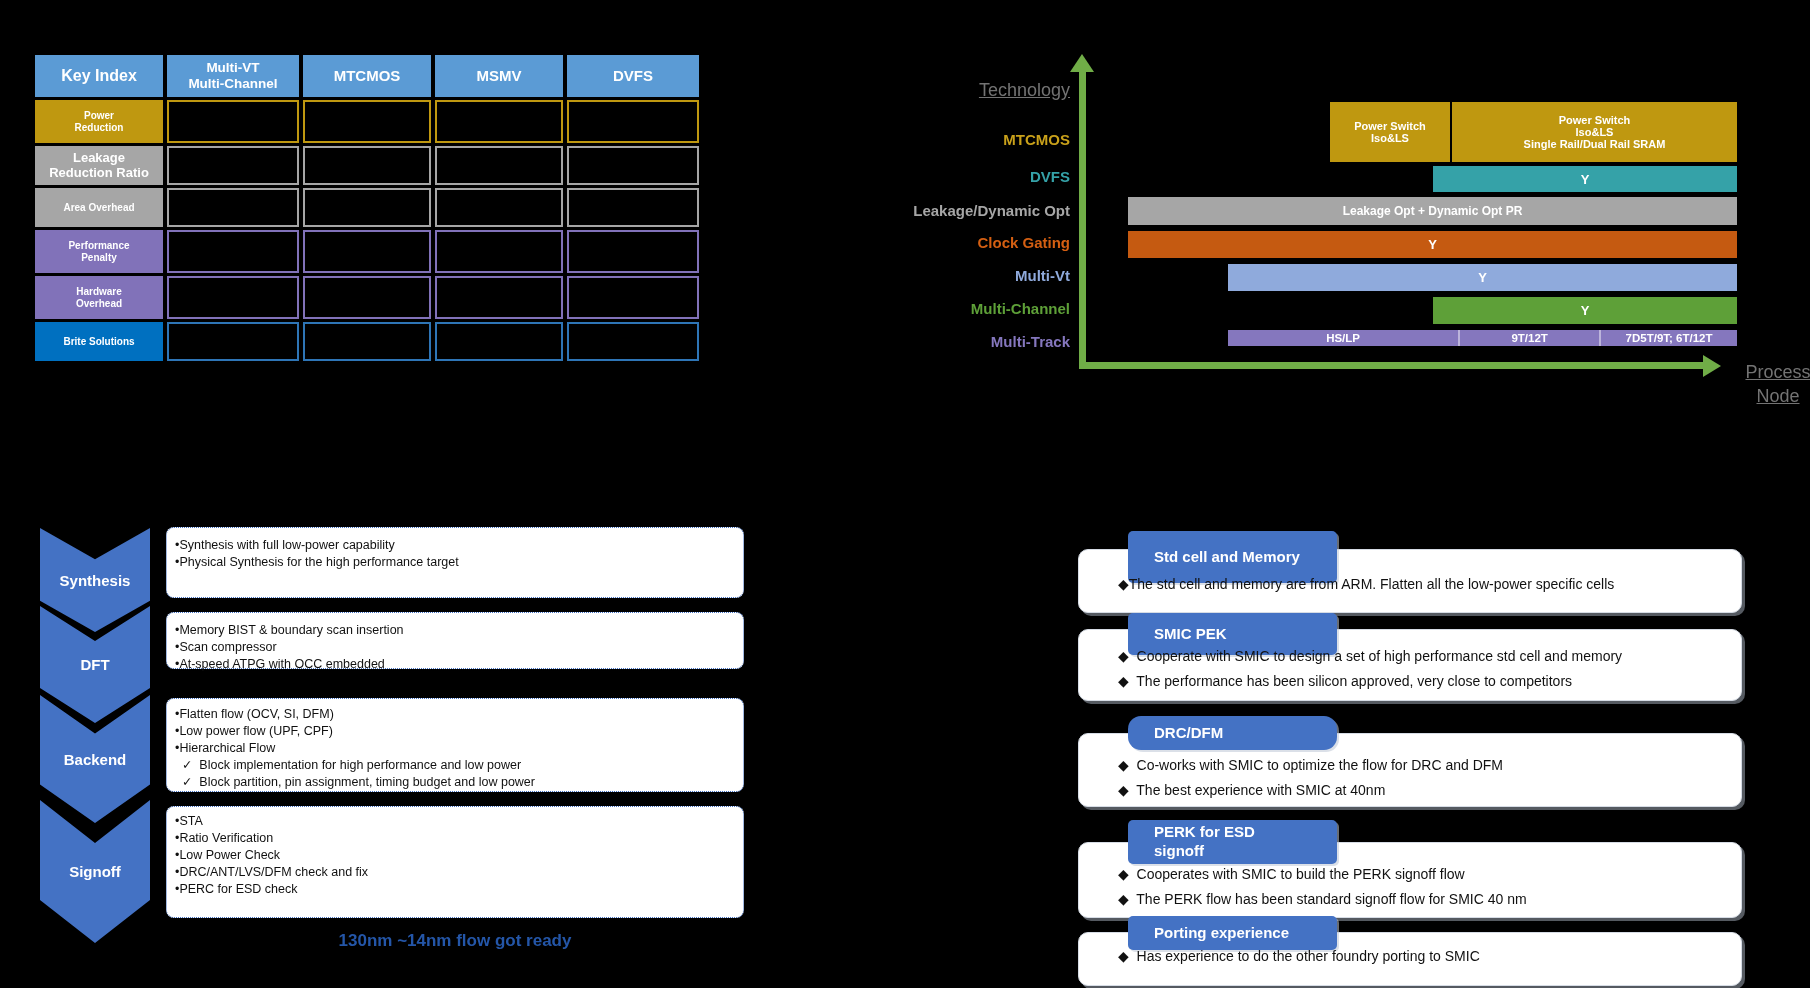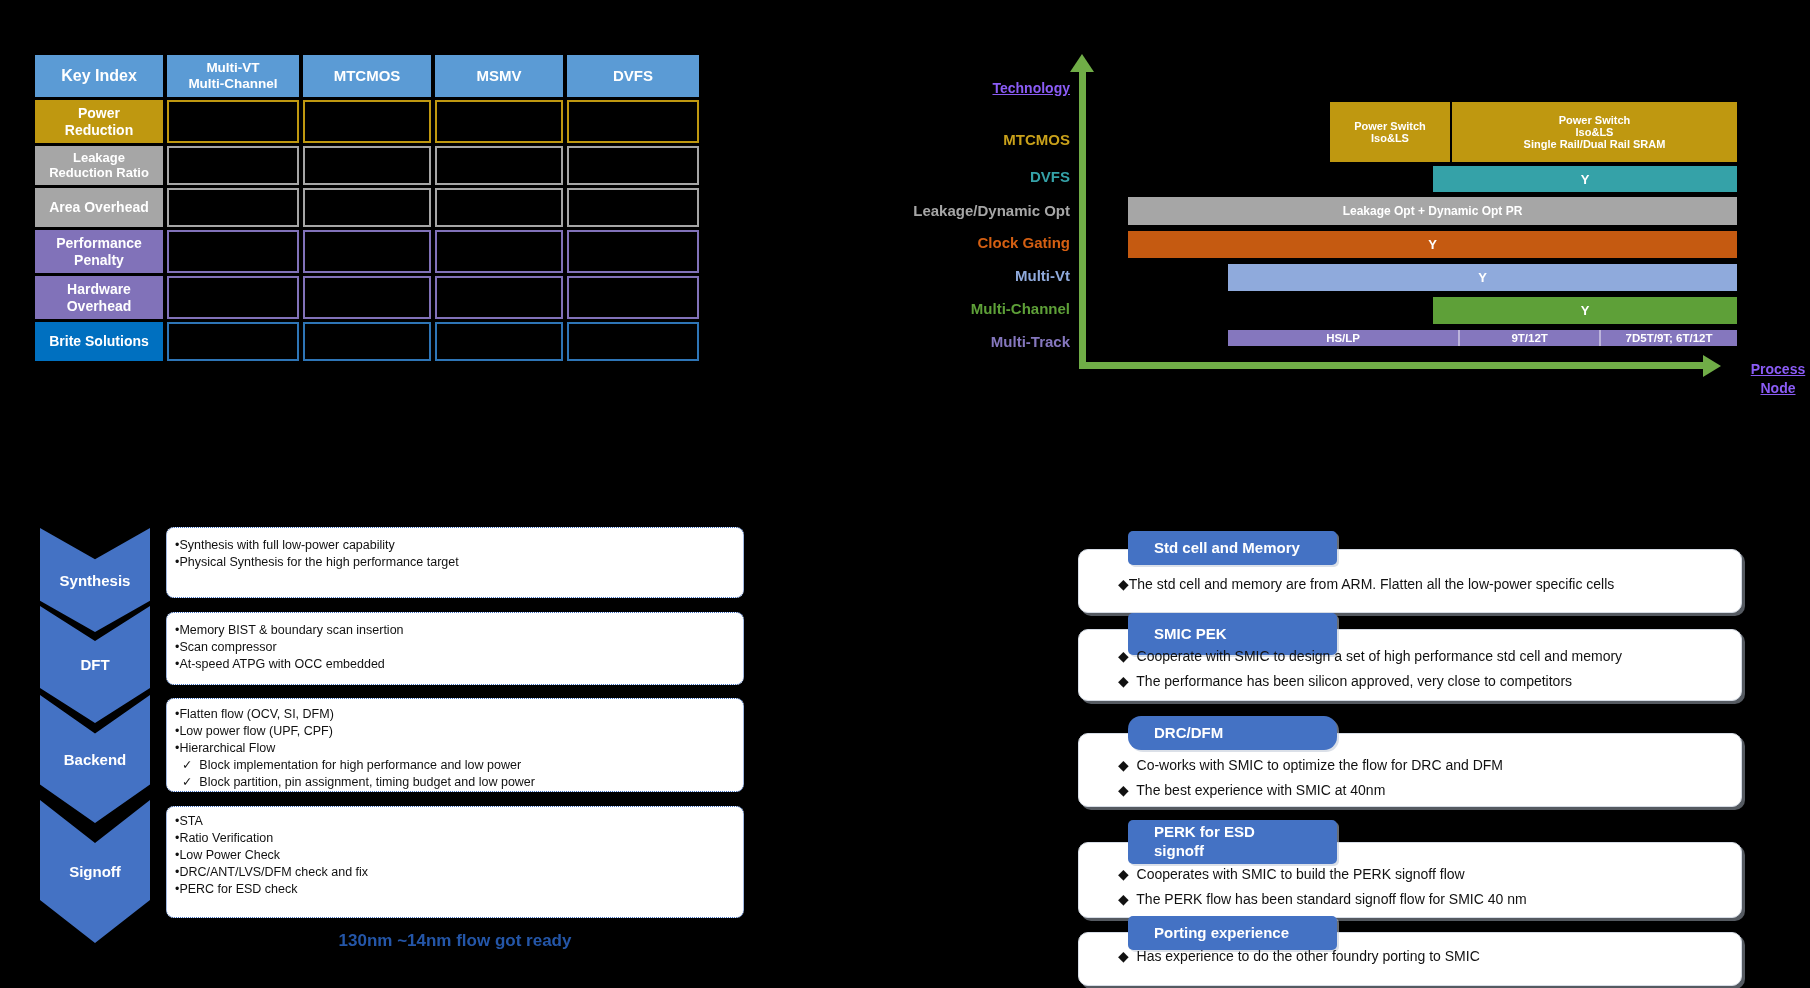--- a/index.html
+++ b/index.html
@@ -7,36 +7,36 @@
   .slide{position:relative;width:1810px;height:988px;background:#000;overflow:hidden;}
   .abs{position:absolute;box-sizing:border-box;}
 
   
   .kt{display:grid;grid-template-columns:128px 132px 128px 128px 132px;
       grid-template-rows:42px 43px 39px 39px 43px 43px 39px;gap:3px 4px;}
   .hcell,.rlabel{display:flex;align-items:center;justify-content:center;text-align:center;
       color:#fff;font-weight:bold;white-space:pre-line;line-height:1.15;}
   .hcell{background:#5B9BD5;font-size:15px;}
   .hcell.small{font-size:13.5px;}
-  .rlabel{font-size:14px;}
+  .rlabel{font-size:10px;}
   .dcell{background:#000;border:2px solid #444;}
   .bg-gold{background:#BF9810;} .bd-gold{border-color:#BF9810;}
   .bg-gray{background:#A6A6A6;} .bd-gray{border-color:#A6A6A6;}
   .bg-purple{background:#8172B9;} .bd-purple{border-color:#8172B9;}
   .bg-blue{background:#0070C0;} .bd-blue{border-color:#2E75B6;}
 
   
   .vaxis{left:1079px;top:70px;width:7px;height:298px;background:#70AD47;}
   .haxis{left:1079px;top:362px;width:625px;height:7px;background:#70AD47;}
   .arrow-up{left:1070px;top:54px;width:0;height:0;border-left:12px solid transparent;
       border-right:12px solid transparent;border-bottom:18px solid #70AD47;}
   .arrow-right{left:1703px;top:355px;width:0;height:0;border-top:11px solid transparent;
       border-bottom:11px solid transparent;border-left:18px solid #70AD47;}
   .rowlabel{left:840px;width:230px;text-align:right;font-weight:bold;font-size:15px;}
-  .axislabel{color:#8b5cf6;font-weight:bold;font-size:14px;text-decoration:underline;cursor:pointer;}
+  .axislabel{color:#737373;font-weight:normal;font-size:18px;text-decoration:underline;cursor:pointer;}
   .bar{display:flex;align-items:center;justify-content:center;color:#fff;font-weight:bold;
       text-align:center;white-space:pre-line;}
   .t-gold{color:#C9A11A;} .t-teal{color:#35A2A8;} .t-gray{color:#A6A6A6;}
   .t-orange{color:#D45F12;} .t-lblue{color:#8FAADC;} .t-green{color:#5EA038;} .t-mpurple{color:#8577BE;}
   .b-gold{background:#BF9810;} .b-teal{background:#35A2A8;} .b-gray{background:#A6A6A6;}
   .b-orange{background:#C55A11;} .b-lblue{background:#8FAADC;} .b-green{background:#5EA038;} .b-mpurple{background:#8577BE;}
   .mtseg{display:flex;align-items:center;justify-content:center;font-size:11.5px;font-weight:bold;color:#fff;height:100%;}
   .mtseg+.mtseg{border-left:2px solid rgba(255,255,255,.45);}
 
   
@@ -155,21 +155,21 @@
     <div class="abs chev" style="top:606px;height:117px;">DFT</div>
     <div class="abs chev" style="top:695px;height:128px;">Backend</div>
     <div class="abs chev" style="top:800px;height:143px;">Signoff</div>
 
     <div class="abs fbox" style="top:527px;height:71px;">
       <div class="flist" style="padding:9px 6px 0 8px;">
           <div>•Synthesis with full low-power capability</div>
           <div>•Physical Synthesis for the high performance target</div>
         </div>
     </div>
-    <div class="abs fbox" style="top:612px;height:73px;">
+    <div class="abs fbox" style="top:612px;height:57px;">
       <div class="flist" style="padding:9px 6px 0 8px;">
           <div>•Memory BIST &amp; boundary scan insertion</div>
           <div>•Scan compressor</div>
           <div>•At-speed ATPG with OCC embedded</div>
         </div>
     </div>
     <div class="abs fbox" style="top:698px;height:94px;">
       <div class="flist" style="padding:7px 6px 0 8px;">
           <div>•Flatten flow (OCV, SI, DFM)</div>
           <div>•Low power flow (UPF, CPF)</div>
@@ -186,21 +186,21 @@
           <div>•DRC/ANT/LVS/DFM check and fix</div>
           <div>•PERC for ESD check</div>
         </div>
     </div>
 
     <div class="abs foot" style="left:166px;top:931px;width:578px;">130nm ~14nm flow got ready</div>
   </div>
 
   <div>
     <div class="abs card" style="top:549px;height:64px;"></div>
-    <div class="abs pill" style="top:531px;height:34px;">Std cell and Memory</div>
+    <div class="abs pill" style="top:531px;height:52px;">Std cell and Memory</div>
     <div class="abs clist" style="top:572px;">
         <div>◆The std cell and memory are from ARM. Flatten all the low-power specific cells</div>
       </div>
 
     <div class="abs card" style="top:629px;height:72px;"></div>
     <div class="abs pill" style="top:613px;height:42px;">SMIC PEK</div>
     <div class="abs clist" style="top:644px;">
         <div>◆  Cooperate with SMIC to design a set of high performance std cell and memory</div>
         <div>◆  The performance has been silicon approved, very close to competitors</div>
       </div>

